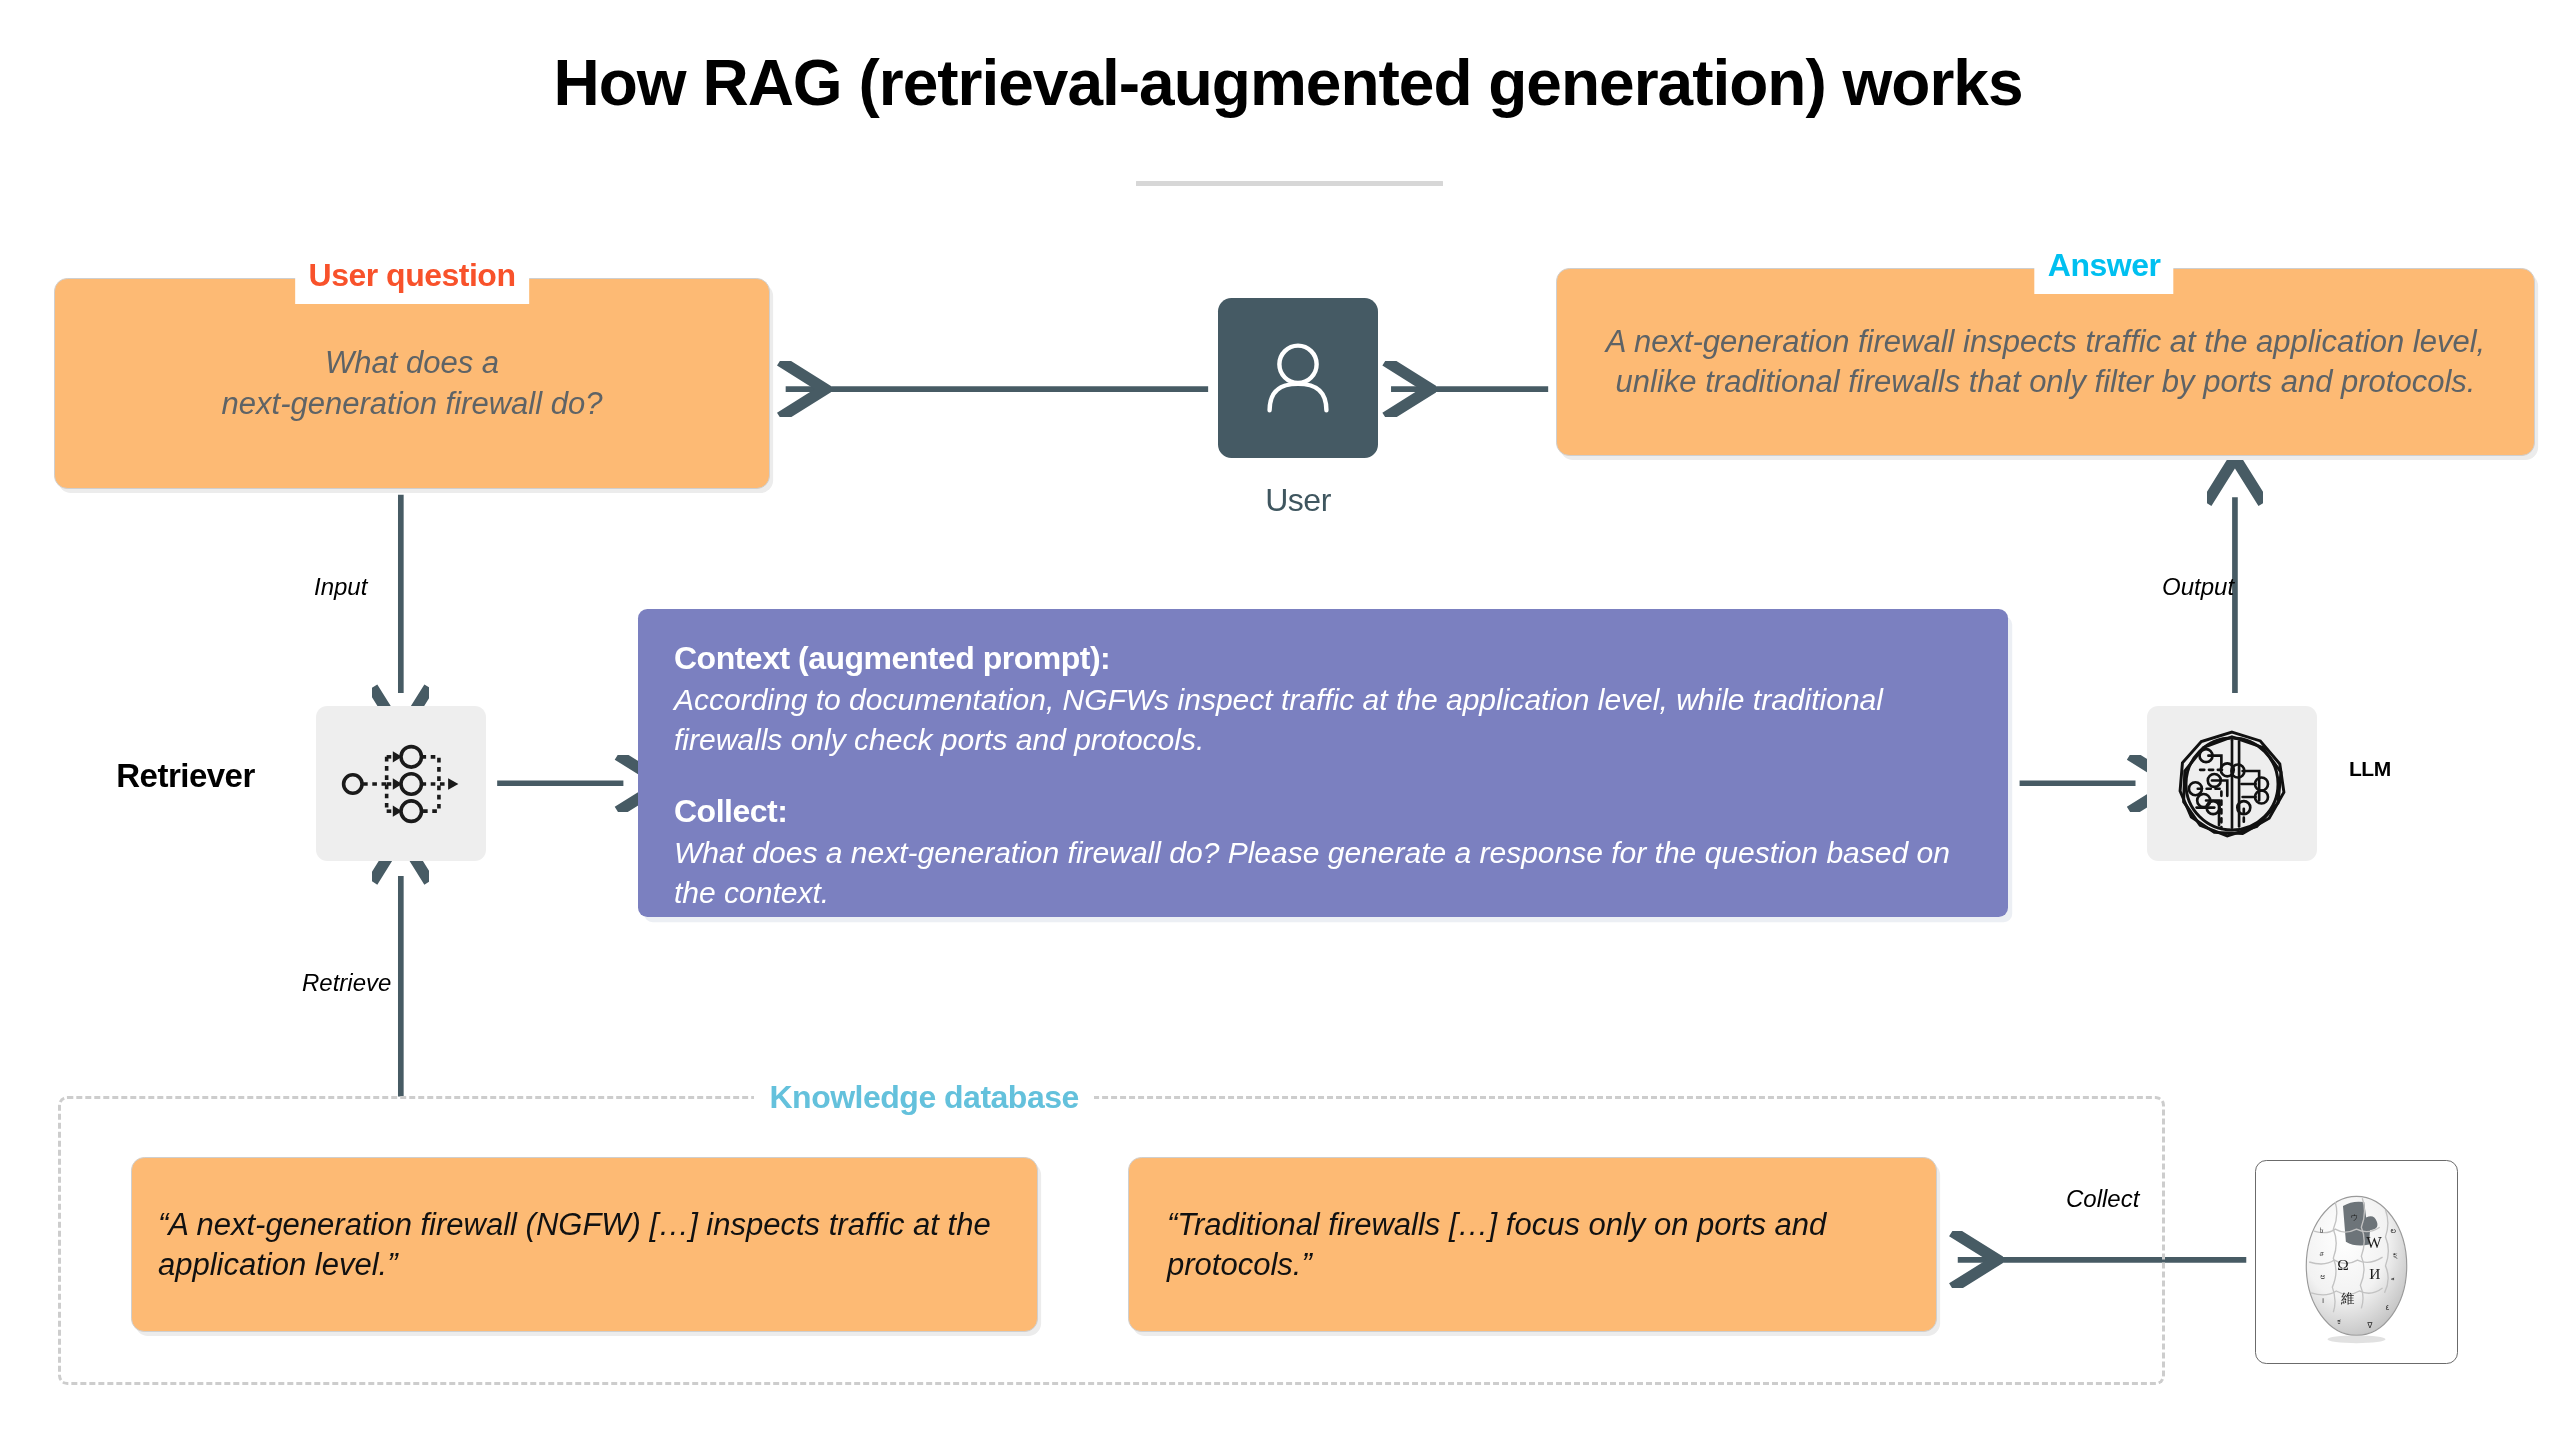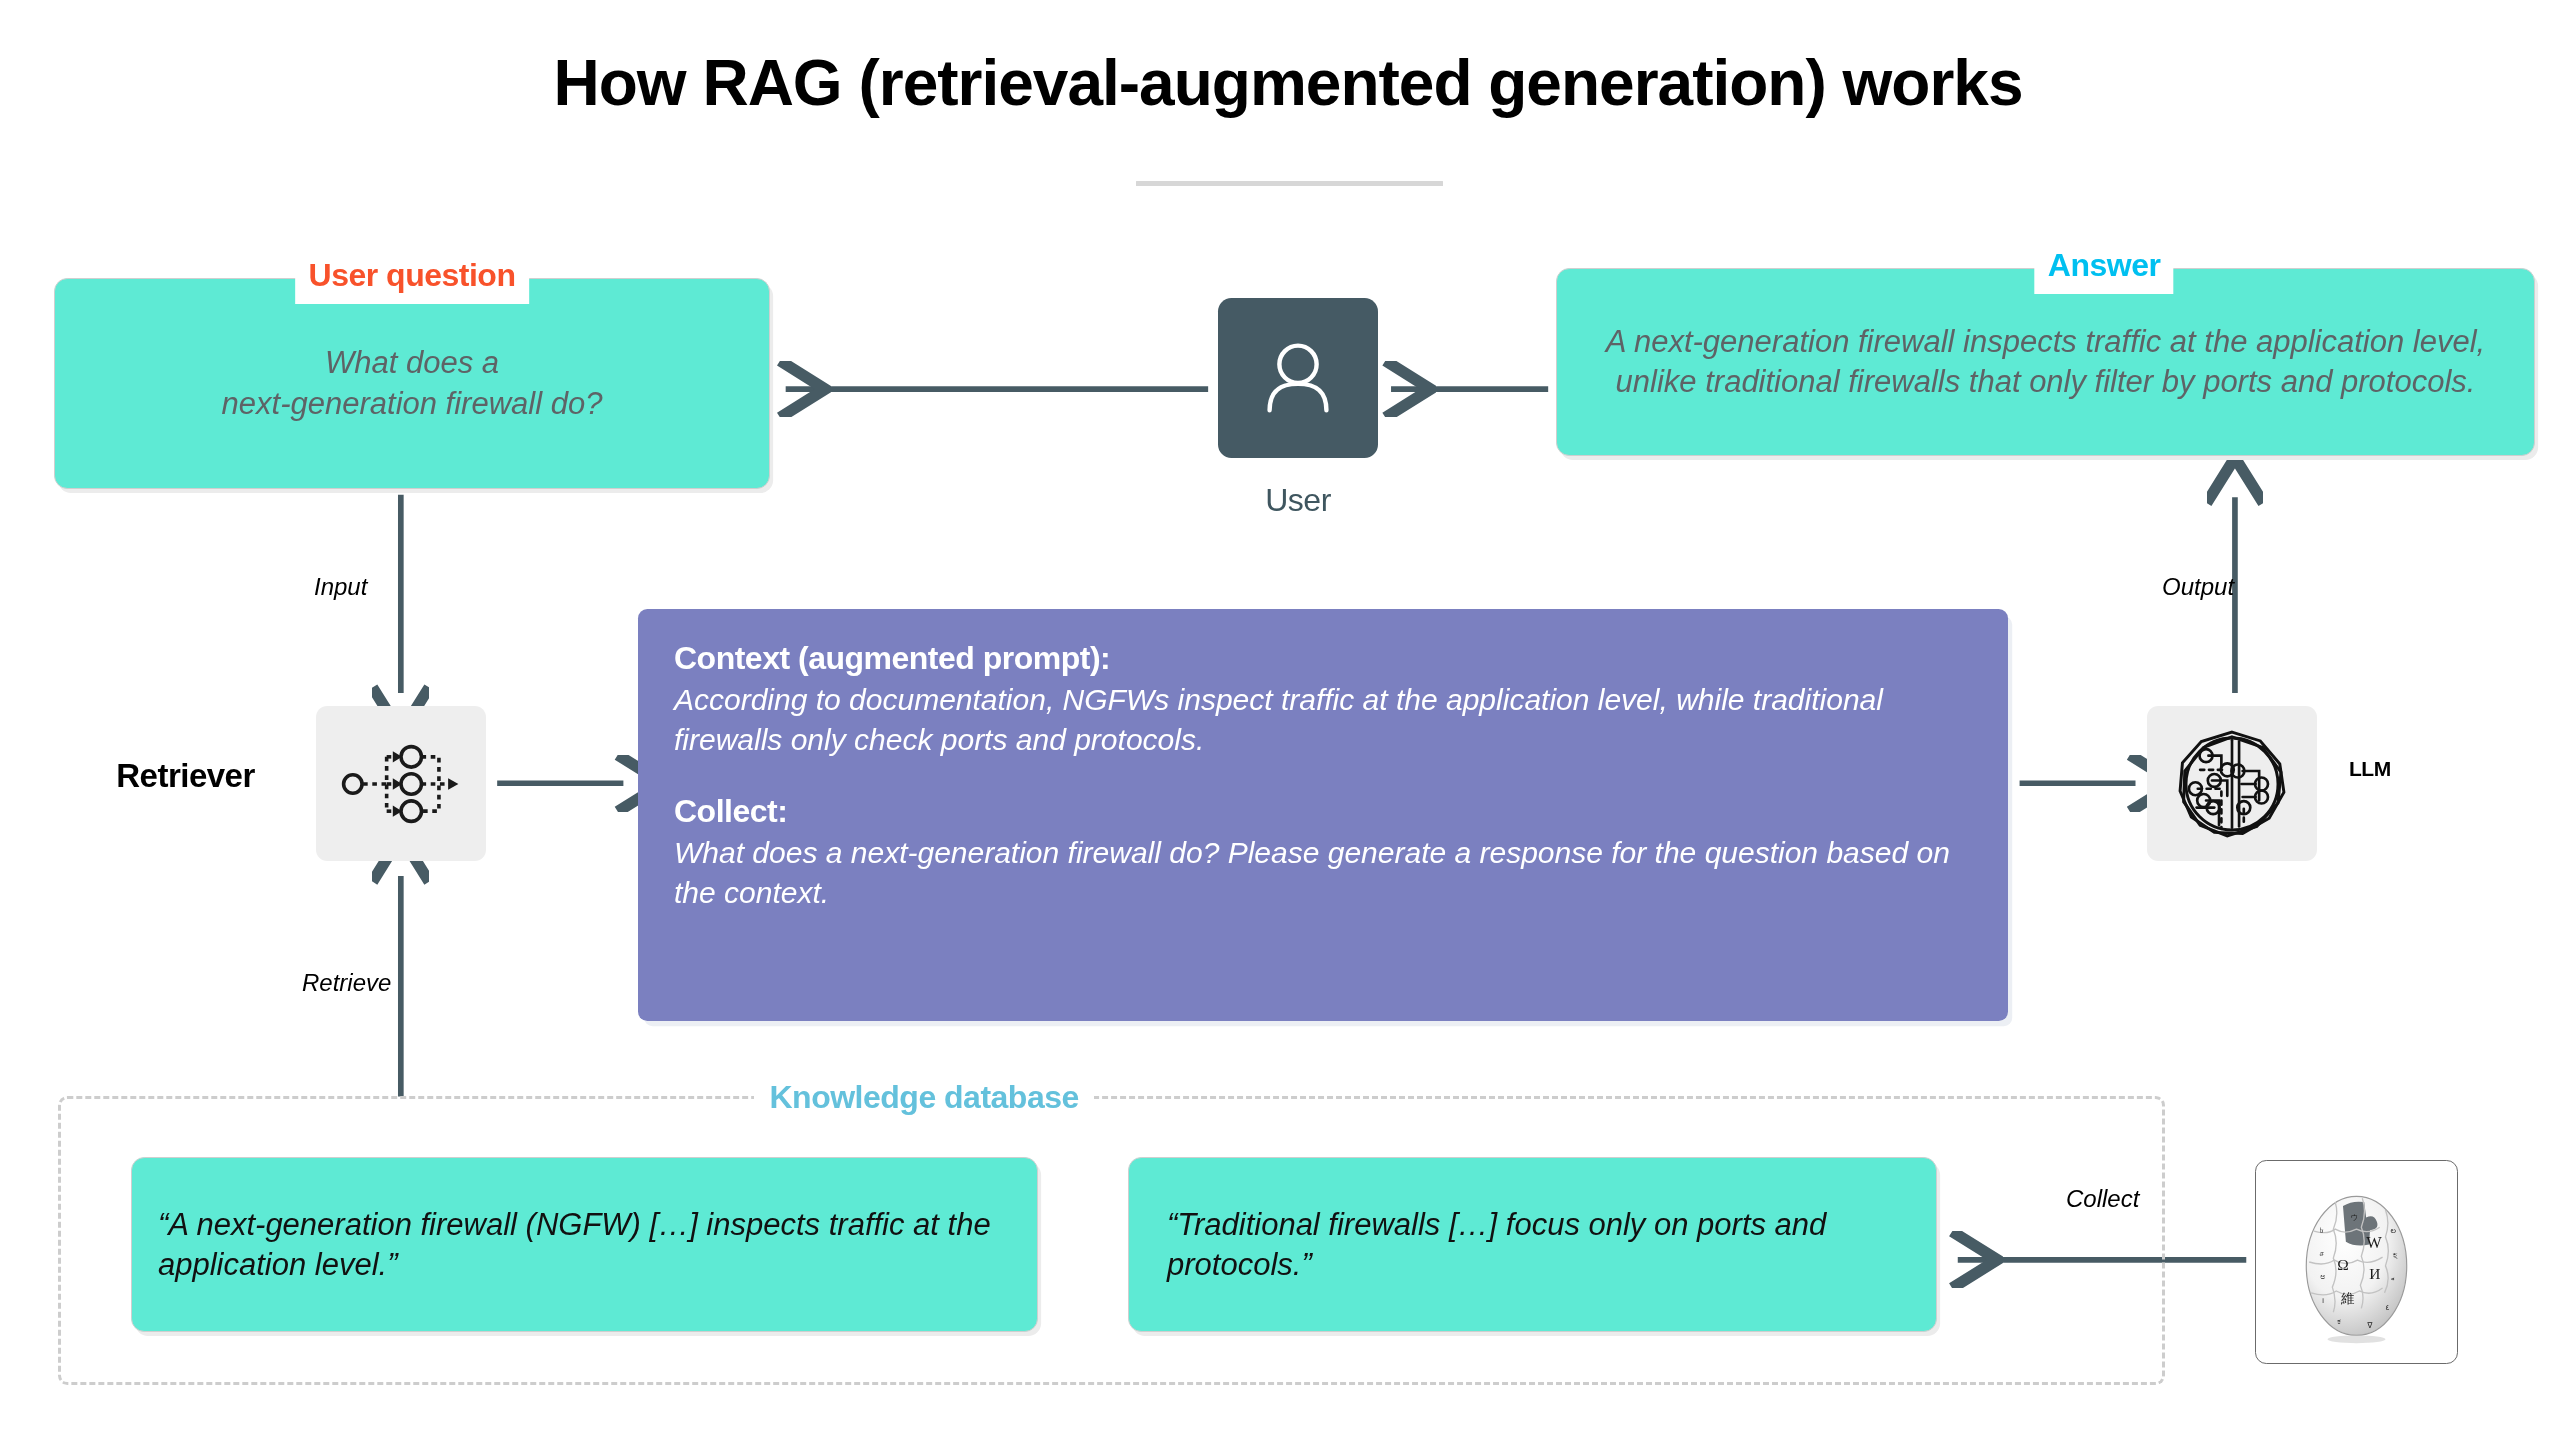--- a/index.html
+++ b/index.html
@@ -13,21 +13,21 @@
     top:46px;left:0;width:2576px;text-align:center;
     font-size:64px;font-weight:700;letter-spacing:-1px;color:#000000;
     white-space:nowrap;
   }
   #title-divider{
     top:181px;left:1136px;width:307px;height:5.2px;background:#d7d7d7;border-radius:0.5px;
   }
 
   
   .framed{
-    border:1.5px solid #cfcfcf;border-radius:13.4px;background:#5eead4;
+    border:1.5px solid #cfcfcf;border-radius:13.4px;background:#fdba74;
     box-shadow:3.6px 4.6px 0 -0.5px #ececec;
     box-sizing:border-box;
   }
   .frame-legend{
     position:absolute;top:-32px;
     background:#ffffff;padding:0 13.4px;
     font-size:32px;font-weight:700;letter-spacing:-0.5px;white-space:nowrap;
     line-height:57px;
   }
 
@@ -73,21 +73,21 @@
     left:67px;top:757px;width:237px;text-align:center;
     font-size:33px;font-weight:700;color:#000;letter-spacing:-0.5px;
   }
   #llm-label{
     left:2349px;top:757px;width:206px;text-align:left;
     font-size:21px;font-weight:700;color:#000;letter-spacing:-0.5px;
   }
 
   
   #context-box{
-    left:638px;top:609px;width:1370px;height:412px;
+    left:638px;top:609px;width:1370px;height:308px;
     background:#7b80c0;border-radius:9.3px;
     box-shadow:5.2px 6.2px 0 -1px #eceff4;
     box-sizing:border-box;padding:31px 36px 0 36px;color:#ffffff;
   }
   .ctx-head{font-size:32px;font-weight:700;letter-spacing:-0.5px;margin:0 0 3.1px 0;}
   .ctx-body{font-size:30px;font-style:italic;line-height:1.32;margin:0;}
   #context-question-head{margin-top:34px;}
 
   
   #kb-frame{

